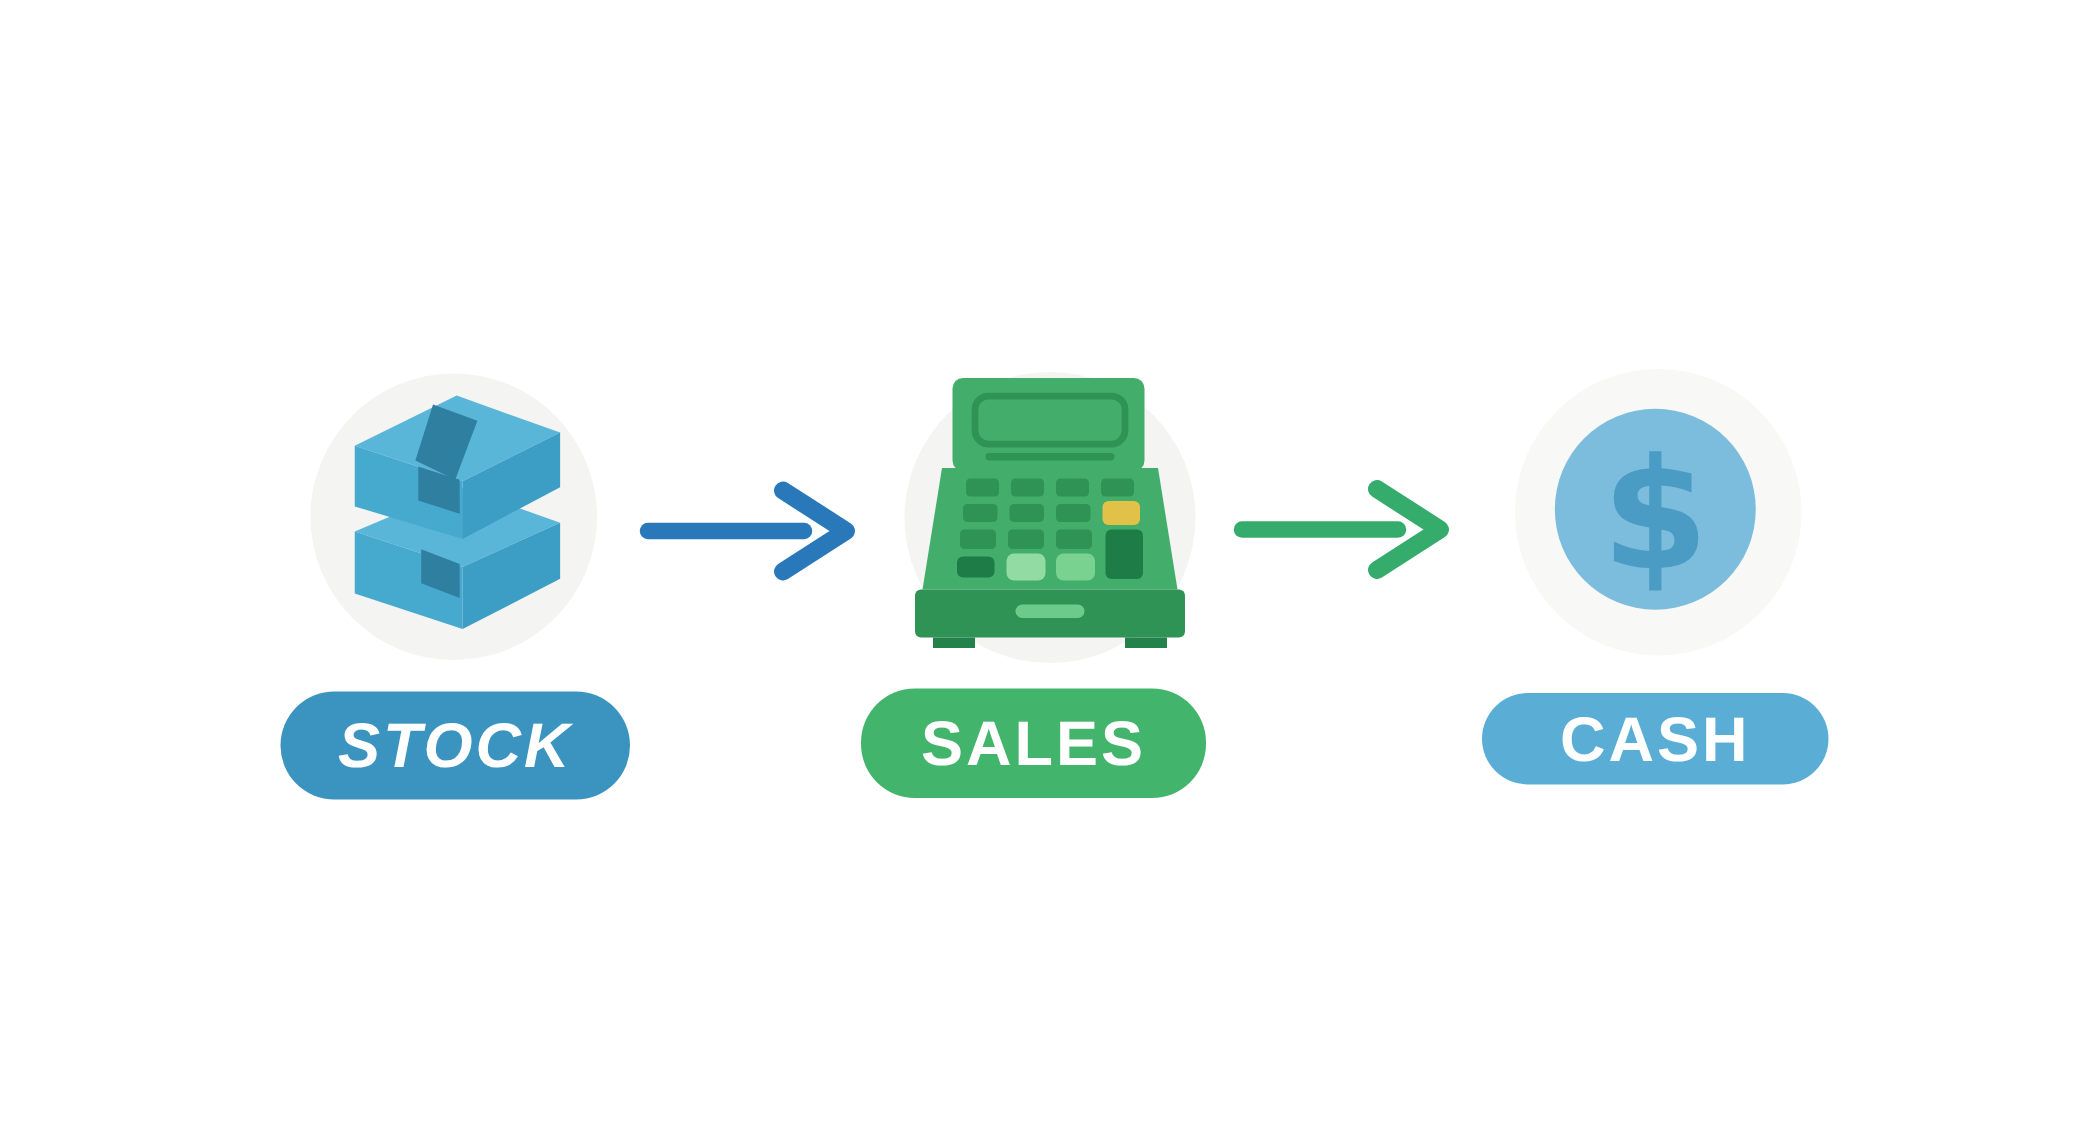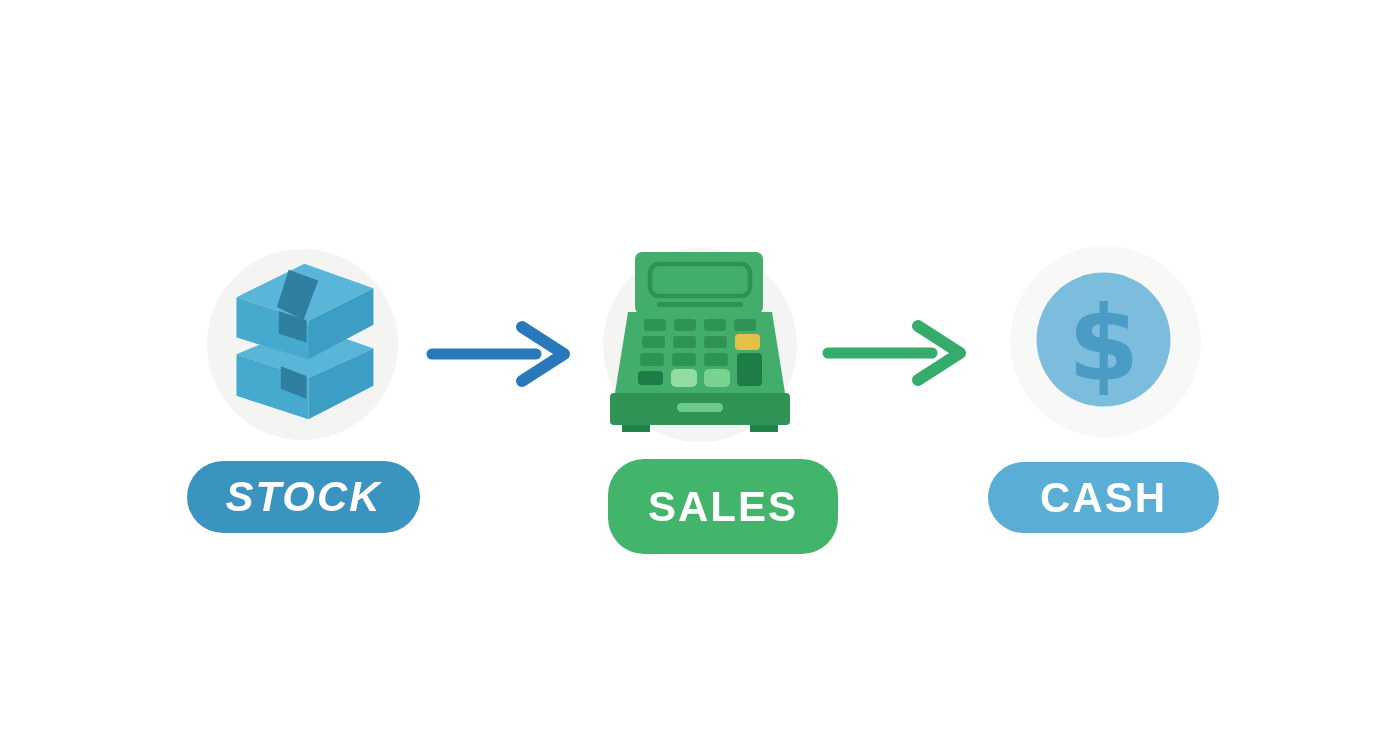--- a/index.html
+++ b/index.html
@@ -20,22 +20,22 @@
     justify-content: center;
   }
   .pill span {
     color: #ffffff;
     font-weight: 700;
     font-size: 42px;
     letter-spacing: 2px;
     font-family: "Liberation Sans", sans-serif;
   }
   .pill-stock { left: 187px; top: 461px; width: 233px; height: 72px; }
-  .pill-sales { left: 608px; top: 459px; width: 230px; height: 95px; }
-  .pill-cash  { left: 988px; top: 462px; width: 231px; height: 71px; }
+  .pill-sales { left: 574px; top: 459px; width: 230px; height: 73px; }
+  .pill-cash  { left: 988px; top: 462px; width: 231px; height: 61px; }
   .icon-stock    { left: 204px; top: 246px; width: 197px; height: 197px; }
   .icon-register { left: 600px; top: 245px; width: 200px; height: 200px; }
   .icon-coin     { left: 1007px; top: 243px; width: 197px; height: 197px; }
   .arrow-1 { left: 424px; top: 318px; width: 150px; height: 72px; }
   .arrow-2 { left: 820px; top: 317px; width: 150px; height: 72px; }
   svg { display: block; }
 </style>
 </head>
 <body>
 

